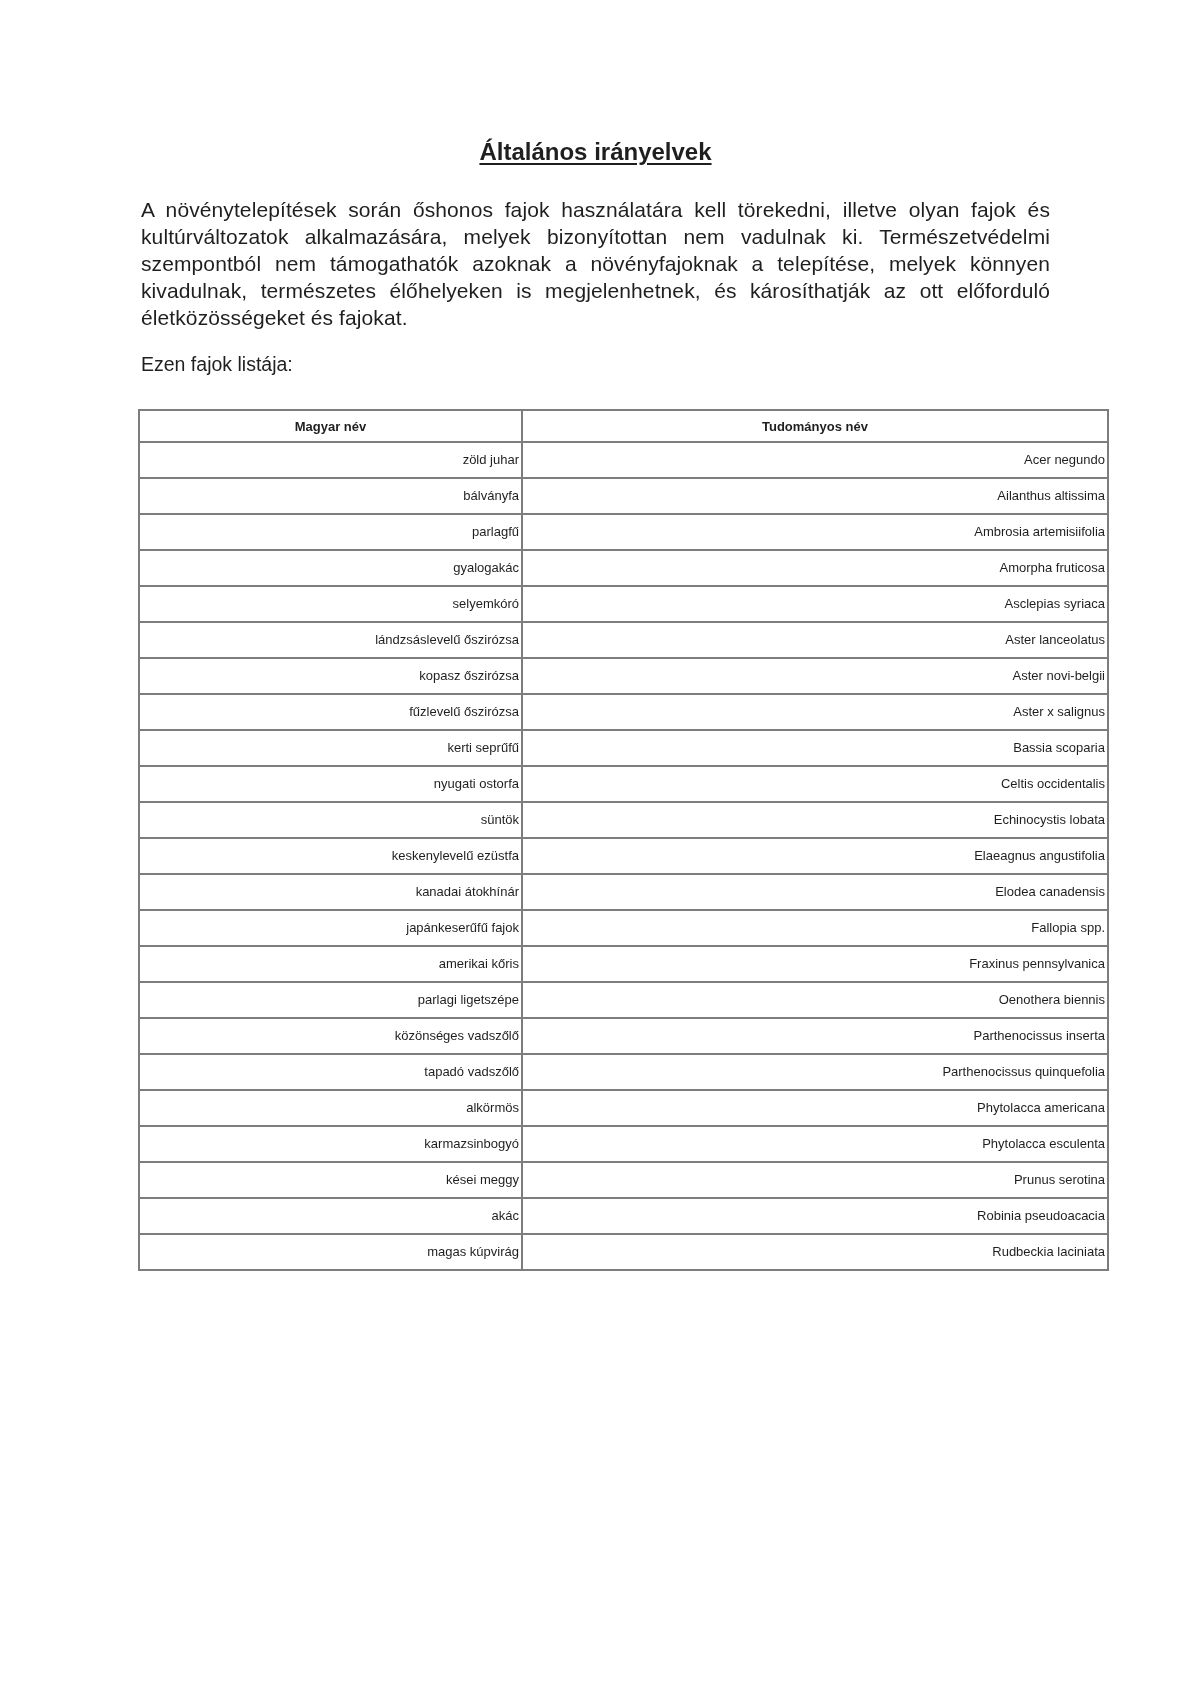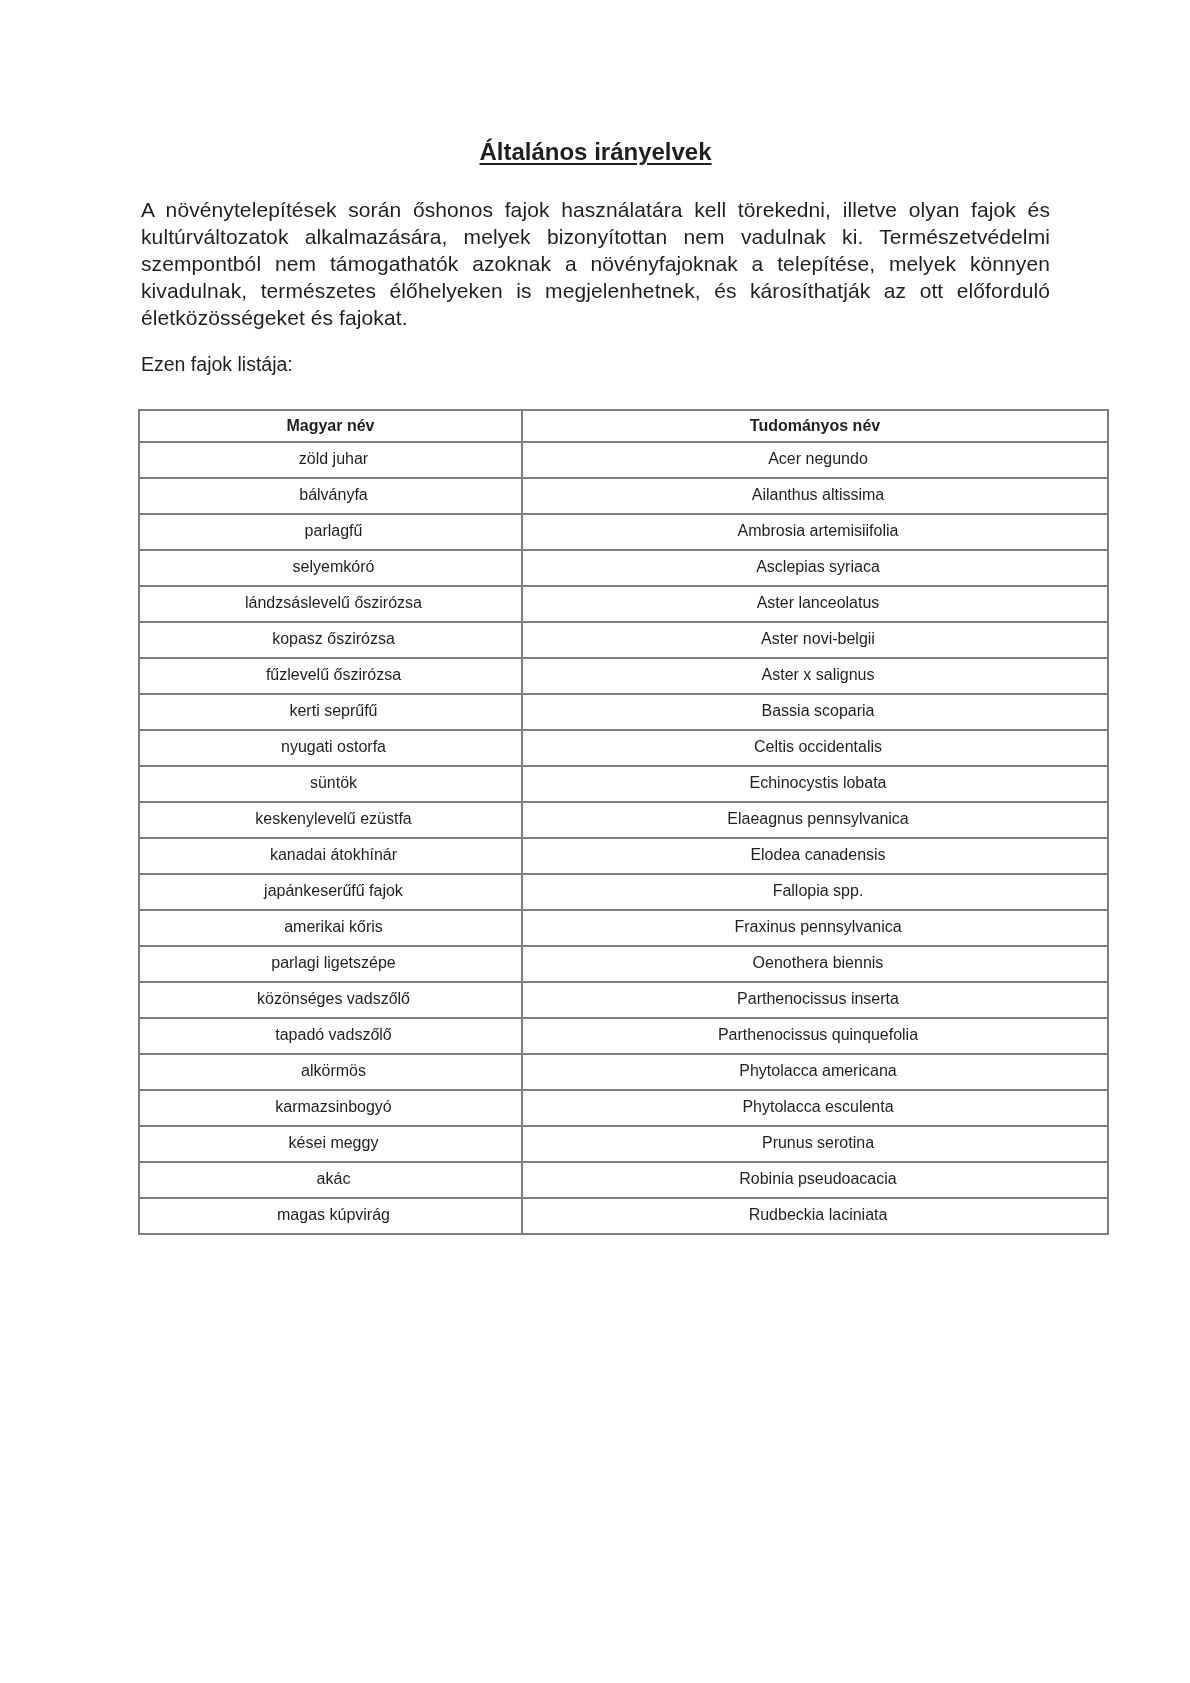--- a/index.html
+++ b/index.html
@@ -50,35 +50,35 @@
     top: 409px;
     left: 138px;
     width: 969px;
     border-collapse: collapse;
     table-layout: fixed;
   }
   .species-table col.col-hu  { width: 383px; }
   .species-table col.col-sci { width: 586px; }
   .species-table th, .species-table td {
     border: 2px solid #7d7d7d;
-    font-size: 16px;
+    font-size: 13px;
     overflow: hidden;
     white-space: nowrap;
     margin-left: 7px;
   }
   .species-table th {
     height: 30px;
     font-weight: bold;
     text-align: center;
     vertical-align: middle;
     padding: 0 4px;
   }
   .species-table td {
     height: 32px;
-    text-align: center;
+    text-align: right;
     vertical-align: middle;
     padding: 0 2px 2px 8px;
   }
 </style>
 </head>
 <body>
 
 <div class="page">
 
   <div class="doc-title">
@@ -107,20 +107,24 @@
     </tr>
         <tr>
       <td>bálványfa</td>
       <td>Ailanthus altissima</td>
     </tr>
         <tr>
       <td>parlagfű</td>
       <td>Ambrosia artemisiifolia</td>
     </tr>
         <tr>
+      <td>gyalogakác</td>
+      <td>Amorpha fruticosa</td>
+    </tr>
+        <tr>
       <td>selyemkóró</td>
       <td>Asclepias syriaca</td>
     </tr>
         <tr>
       <td>lándzsáslevelű őszirózsa</td>
       <td>Aster lanceolatus</td>
     </tr>
         <tr>
       <td>kopasz őszirózsa</td>
       <td>Aster novi-belgii</td>
@@ -136,21 +140,21 @@
         <tr>
       <td>nyugati ostorfa</td>
       <td>Celtis occidentalis</td>
     </tr>
         <tr>
       <td>süntök</td>
       <td>Echinocystis lobata</td>
     </tr>
         <tr>
       <td>keskenylevelű ezüstfa</td>
-      <td>Elaeagnus pennsylvanica</td>
+      <td>Elaeagnus angustifolia</td>
     </tr>
         <tr>
       <td>kanadai átokhínár</td>
       <td>Elodea canadensis</td>
     </tr>
         <tr>
       <td>japánkeserűfű fajok</td>
       <td>Fallopia spp.</td>
     </tr>
         <tr>

